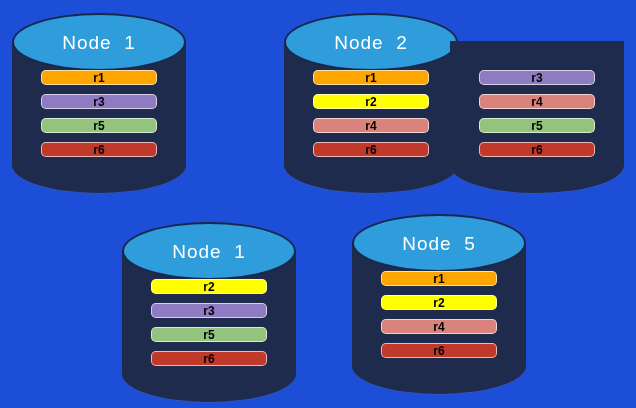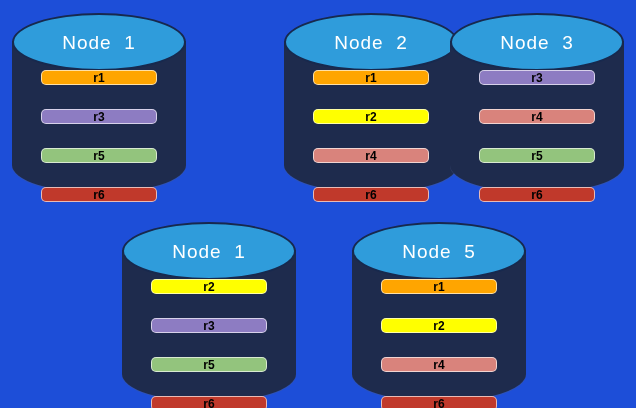--- a/index.html
+++ b/index.html
@@ -17,21 +17,21 @@
   }
   .node {
     position: absolute;
     width: 174px;
     height: 182px;
   }
   .pos-1 { left: 12px;  top: 13px;  }
   .pos-2 { left: 236px; top: 13px; margin-left: 48px;  }
   .pos-3 { left: 450px; top: 13px;  }
   .pos-4 { left: 122px; top: 222px; }
-  .pos-5 { left: 352px; top: 222px; }
+  .pos-5 { left: 352px; top: 214px; }
 
   .cyl-body {
     position: absolute;
     left: 0;
     top: 28px;
     width: 174px;
     height: 152px;
     background: var(--cyl-body, #1E2B4D);
     border-radius: 0 0 87px 87px / 0 0 28px 28px;
     box-shadow: 0 1px 0 rgba(70, 90, 140, 0.45);
@@ -57,21 +57,21 @@
     white-space: pre;
     line-height: 1;
   }
   .bars {
     position: absolute;
     left: 29px;
     top: 57px;
     width: 116px;
     display: flex;
     flex-direction: column;
-    gap: 24px;
+    gap: 9px;
   }
   .bar {
     height: 15px;
     box-sizing: border-box;
     border: 1px solid rgba(255, 255, 255, 0.65);
     border-radius: 5px;
     display: flex;
     align-items: center;
     justify-content: center;
     font-size: 12px;
@@ -107,23 +107,20 @@
 
     <div class="bar" style="background: rgb(255, 165, 0);">r1</div>
         <div class="bar" style="background: rgb(255, 255, 0);">r2</div>
         <div class="bar" style="background: rgb(217, 131, 124);">r4</div>
         <div class="bar" style="background: rgb(192, 57, 43);">r6</div>
       </div>
   </div>
 
   <div class="node pos-3">
     <div class="cyl-body"></div>
-    <div class="cyl-top">
-      <span class="node-title">Node  3</span>
-    </div>
     <div class="bars">
 
     <div class="bar" style="background: rgb(141, 124, 194);">r3</div>
         <div class="bar" style="background: rgb(217, 131, 124);">r4</div>
         <div class="bar" style="background: rgb(147, 196, 125);">r5</div>
         <div class="bar" style="background: rgb(192, 57, 43);">r6</div>
       </div>
   </div>
 
   <div class="node pos-4">

